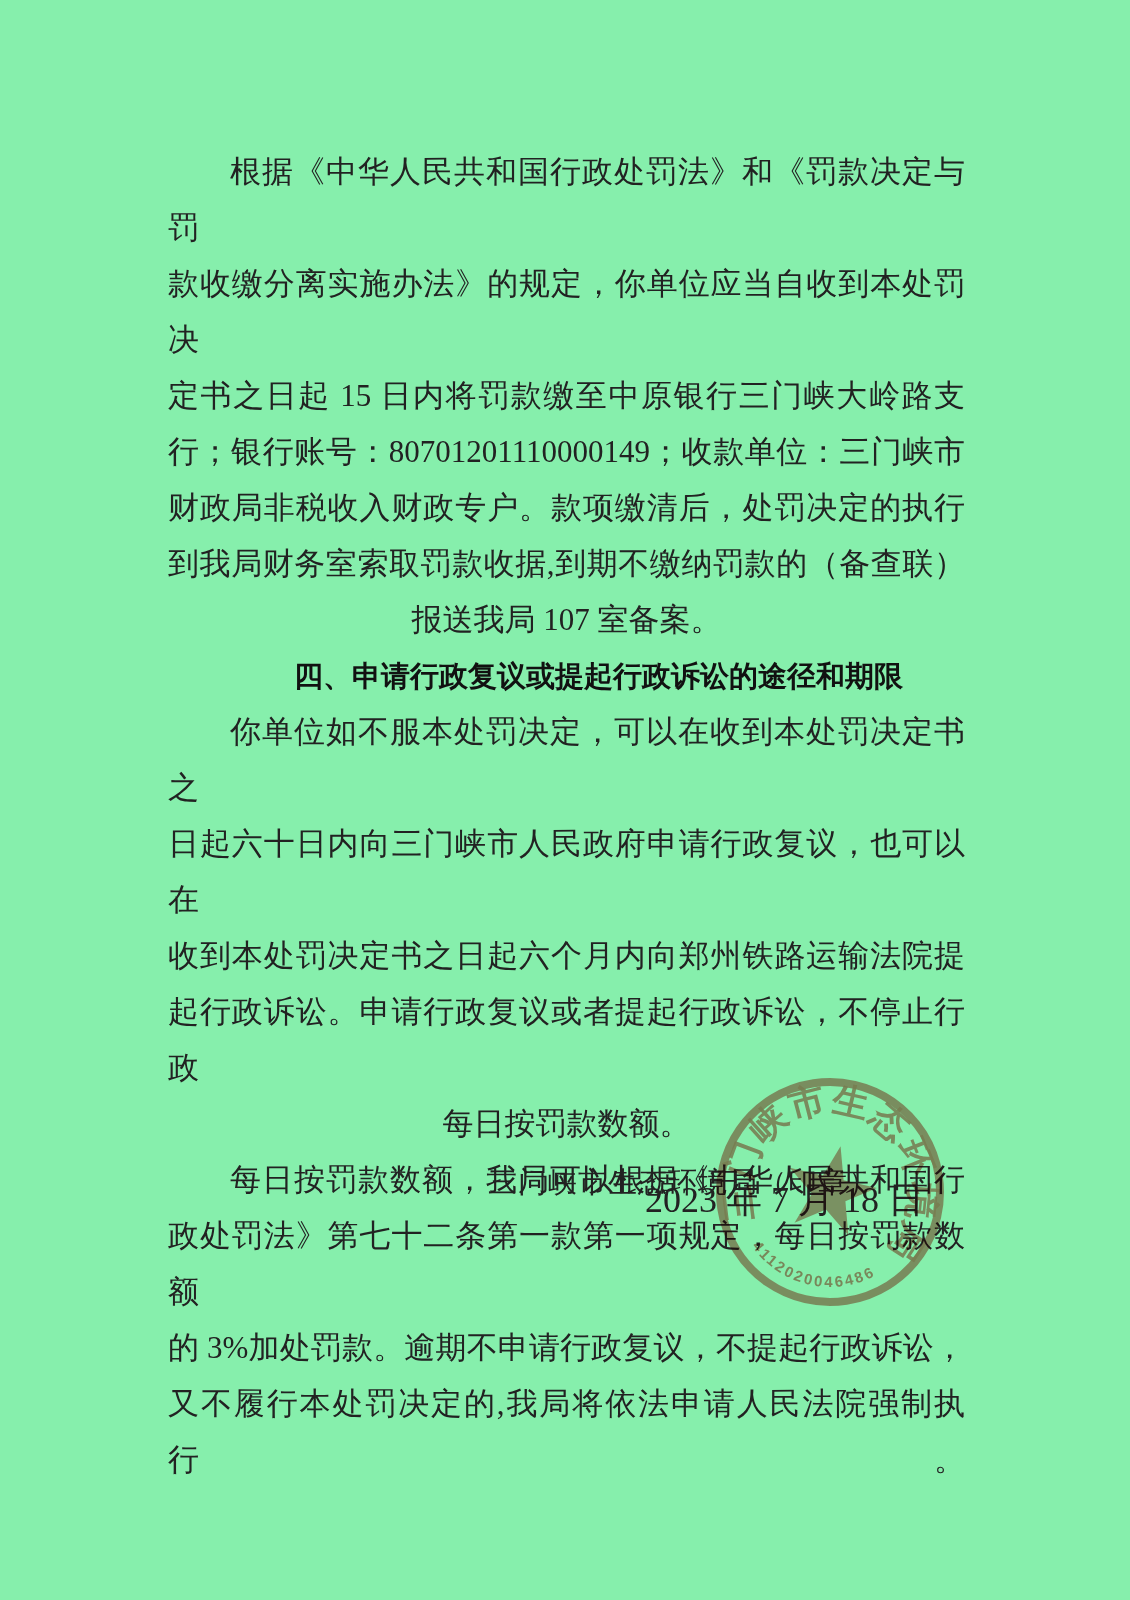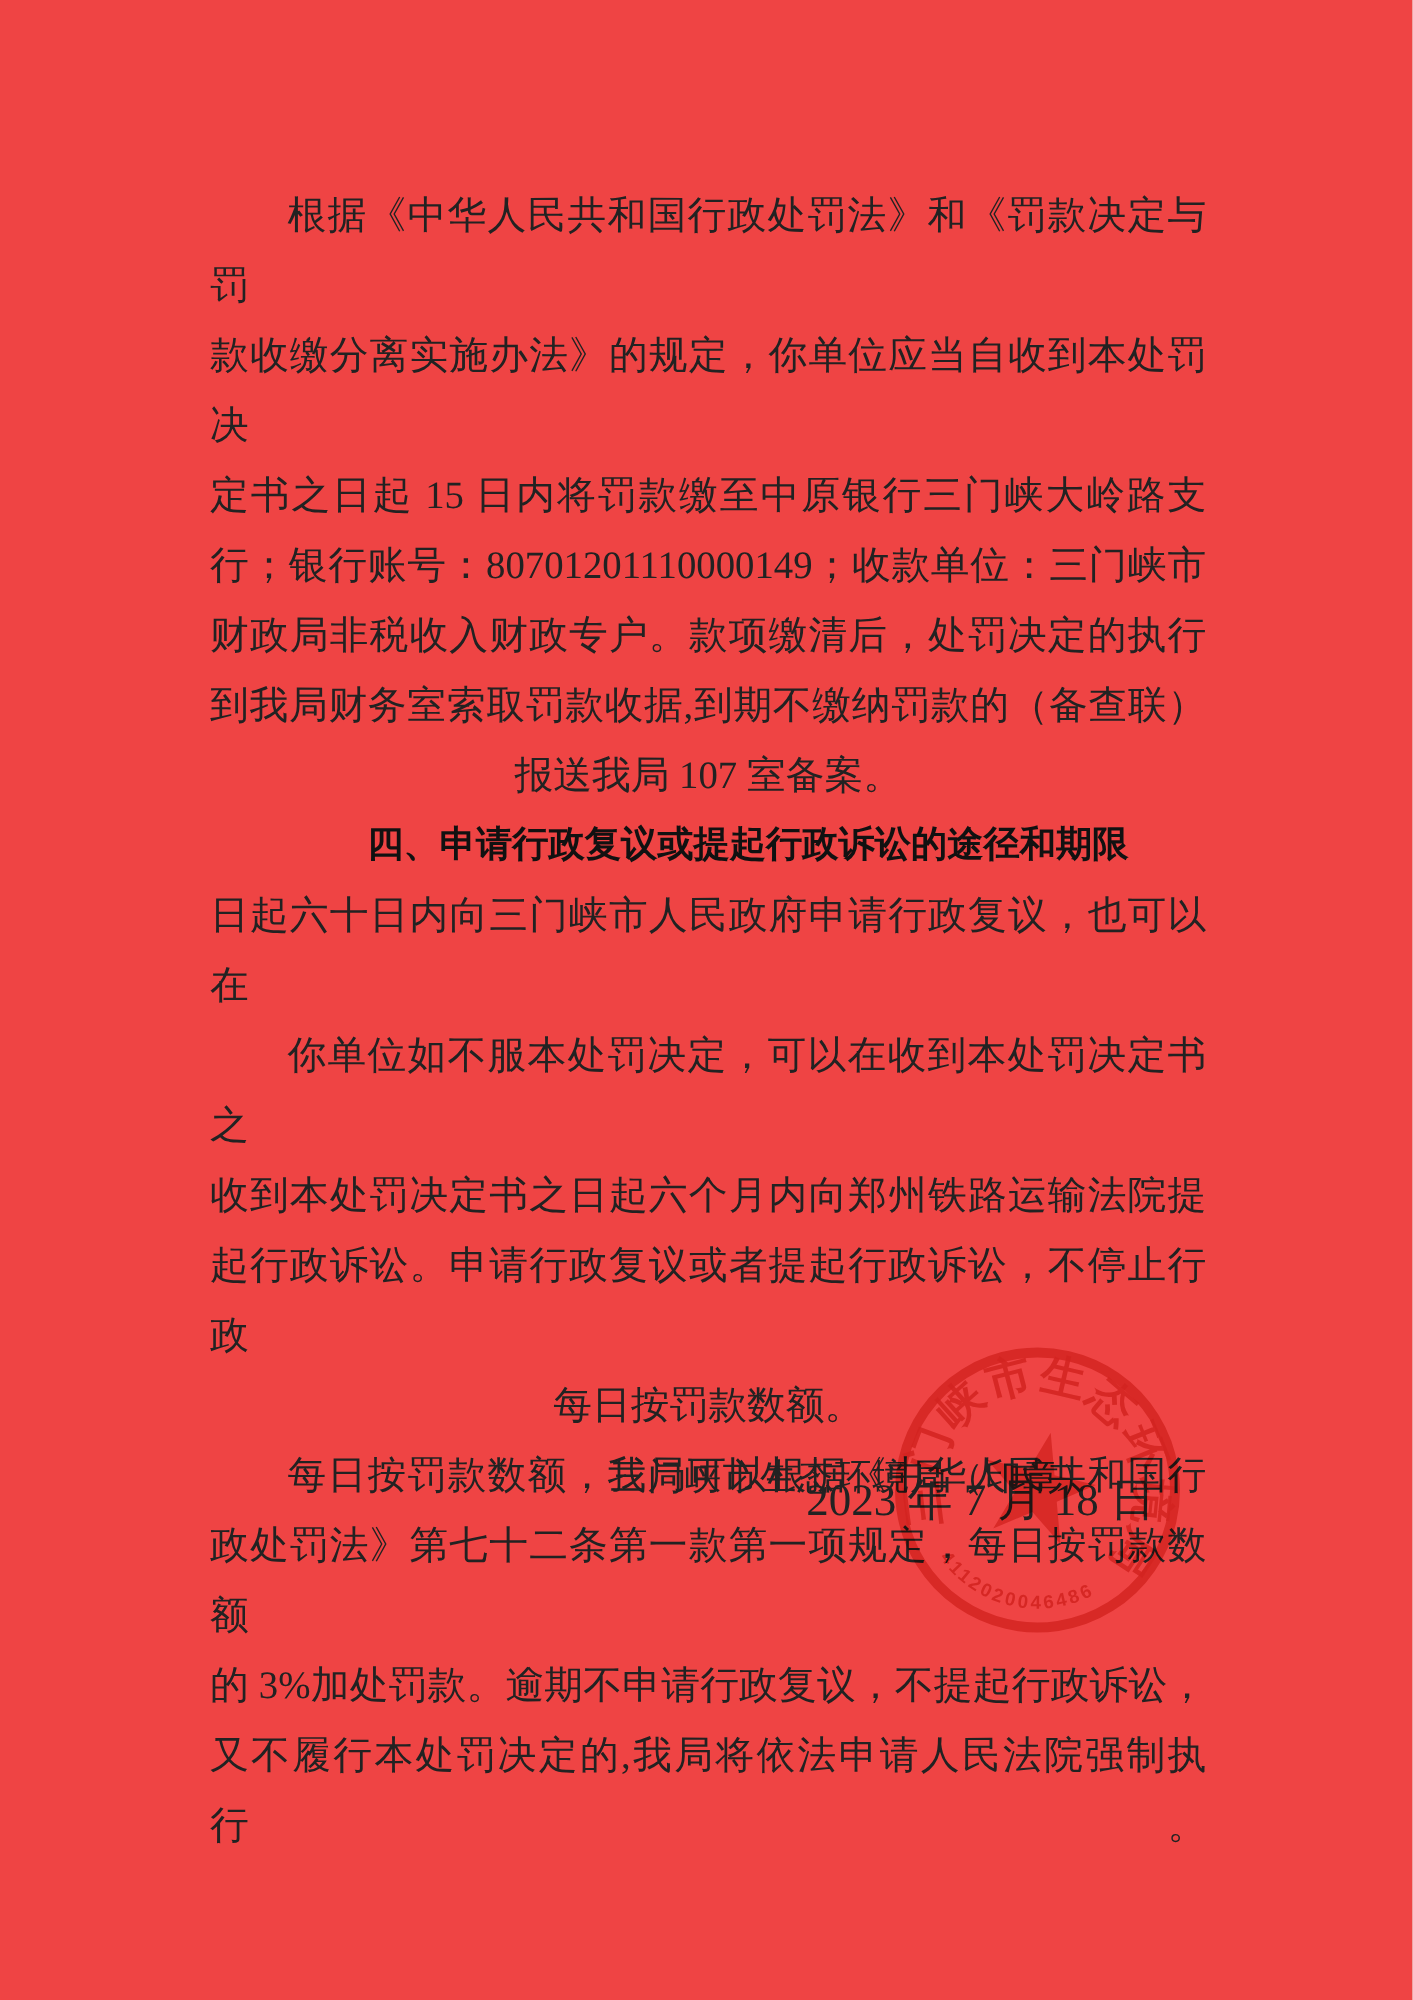--- a/index.html
+++ b/index.html
@@ -8,21 +8,21 @@
   }
   html,body{margin:0;padding:0;}
   body{
     background:#e9e9e9;
     font-family:"Liberation Serif", serif;
   }
   .doc{
     position:relative;
     width:1130px;
     height:1600px;
-    background:#ef4444;
+    background:#86efac;
     overflow:hidden;
     color:var(--text-color);
   }
   .body-text{
     position:absolute;
     left:168px;
     top:144px;
     width:797px;
     font-size:31px;
     line-height:56px;
@@ -111,22 +111,22 @@
     <div class="line just indent">根据《中华人民共和国行政处罚法》和《罚款决定与罚</div>
     <div class="line just">款收缴分离实施办法》的规定，你单位应当自收到本处罚决</div>
     <div class="line just">定书之日起 15 日内将罚款缴至中原银行三门峡大岭路支</div>
     <div class="line just">行；银行账号：80701201110000149；收款单位：三门峡市</div>
     <div class="line just">财政局非税收入财政专户。款项缴清后，处罚决定的执行</div>
     <div class="line just">到我局财务室索取罚款收据,到期不缴纳罚款的（备查联）</div>
     <div class="line">报送我局 107 室备案。</div>
 
     <div class="line heading">四、申请行政复议或提起行政诉讼的途径和期限</div>
 
+    <div class="line just indent">你单位如不服本处罚决定，可以在收到本处罚决定书之</div>
     <div class="line just">日起六十日内向三门峡市人民政府申请行政复议，也可以在</div>
-    <div class="line just indent">你单位如不服本处罚决定，可以在收到本处罚决定书之</div>
     <div class="line just">收到本处罚决定书之日起六个月内向郑州铁路运输法院提</div>
     <div class="line just">起行政诉讼。申请行政复议或者提起行政诉讼，不停止行政</div>
     <div class="line">每日按罚款数额。</div>
 
     <div class="line just indent">每日按罚款数额，我局可以根据《中华人民共和国行</div>
     <div class="line just">政处罚法》第七十二条第一款第一项规定，每日按罚款数额</div>
     <div class="line just">的 3%加处罚款。逾期不申请行政复议，不提起行政诉讼，</div>
     <div class="line just">又不履行本处罚决定的,我局将依法申请人民法院强制执行。</div>
   </div>
 

